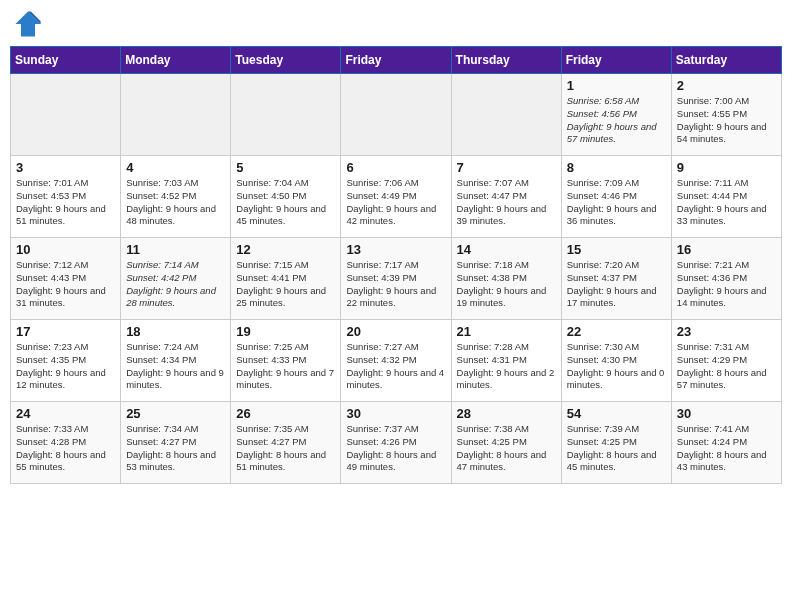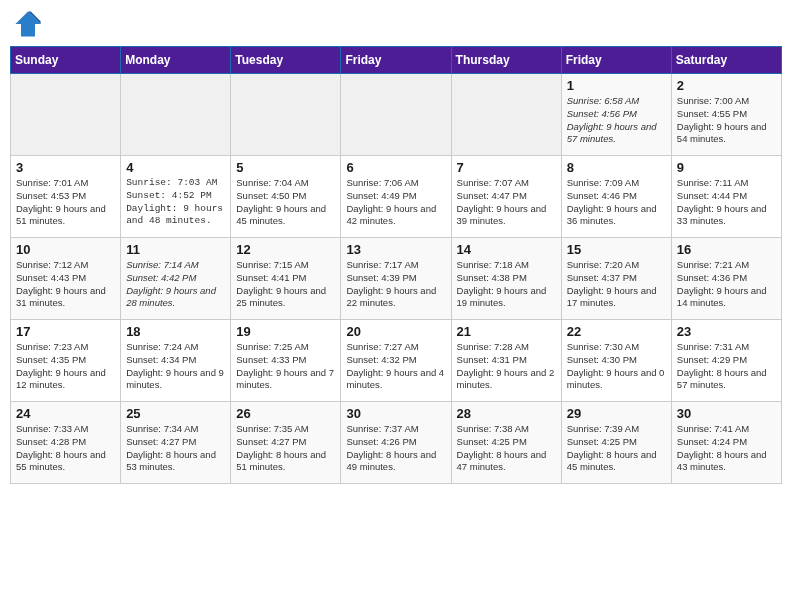--- a/index.html
+++ b/index.html
@@ -136,21 +136,21 @@
       </tr>
       <tr>
         <td>
           <div class="day-number">3</div>
           <div class="day-info" style="white-space: pre-line;">Sunrise: 7:01 AM
 Sunset: 4:53 PM
 Daylight: 9 hours and 51 minutes.</div>
         </td>
         <td>
           <div class="day-number">4</div>
-          <div class="day-info" style="white-space: pre-line; font-family: Liberation Mono, monospace;">Sunrise: 7:03 AM
+          <div class="day-info" style="white-space: pre-line;">Sunrise: 7:03 AM
 Sunset: 4:52 PM
 Daylight: 9 hours and 48 minutes.</div>
         </td>
         <td>
           <div class="day-number">5</div>
           <div class="day-info" style="white-space: pre-line;">Sunrise: 7:04 AM
 Sunset: 4:50 PM
 Daylight: 9 hours and 45 minutes.</div>
         </td>
         <td>
@@ -291,21 +291,21 @@
 Sunset: 4:26 PM
 Daylight: 8 hours and 49 minutes.</div>
         </td>
         <td>
           <div class="day-number">28</div>
           <div class="day-info" style="white-space: pre-line;">Sunrise: 7:38 AM
 Sunset: 4:25 PM
 Daylight: 8 hours and 47 minutes.</div>
         </td>
         <td>
-          <div class="day-number">29</div>
+          <div class="day-number">54</div>
           <div class="day-info" style="white-space: pre-line;">Sunrise: 7:39 AM
 Sunset: 4:25 PM
 Daylight: 8 hours and 45 minutes.</div>
         </td>
         <td>
           <div class="day-number">30</div>
           <div class="day-info" style="white-space: pre-line;">Sunrise: 7:41 AM
 Sunset: 4:24 PM
 Daylight: 8 hours and 43 minutes.</div>
         </td>

